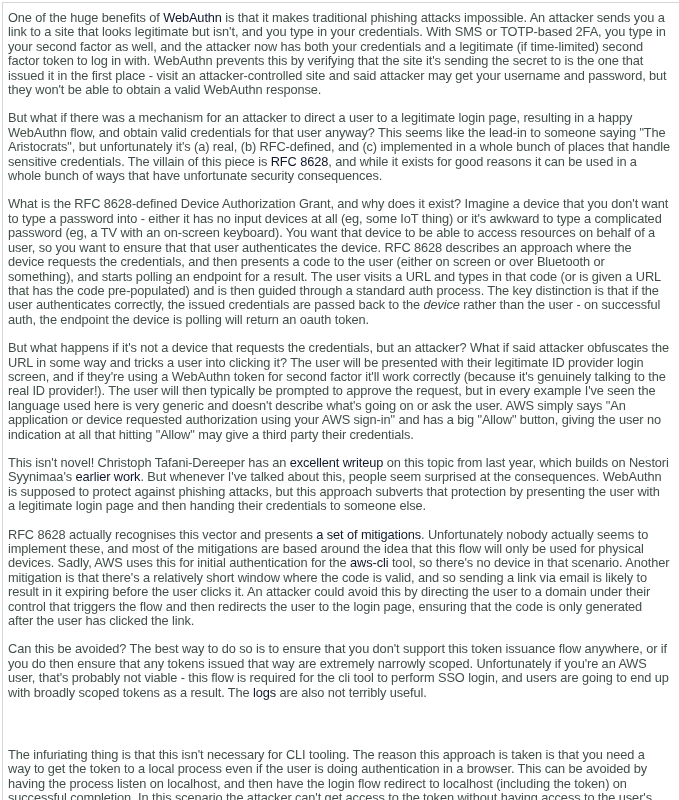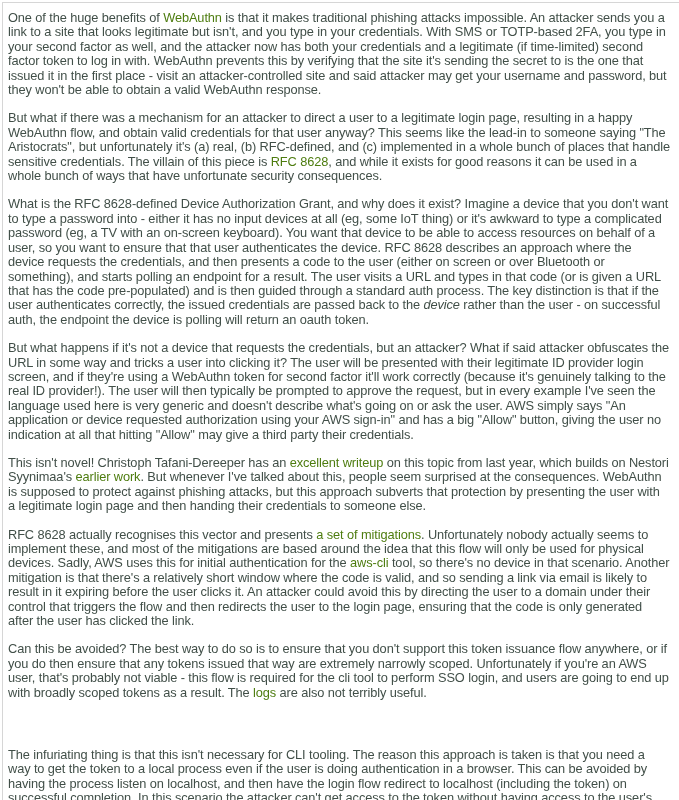--- a/index.html
+++ b/index.html
@@ -29,21 +29,21 @@
     margin: 0 0 14px 0;
     font-family: "Liberation Sans", sans-serif;
     font-size: 12.8px;
     line-height: 14.4px;
     letter-spacing: -0.1px;
     color: #414f48;
     text-align: left;
   }
   .entry p:last-child { margin-bottom: 0; margin-top: 48px; }
   a.lnk {
-    color: #4d7c0f;
+    color: #0f172a;
     text-decoration: none;
     cursor: pointer;
   }
   em.emph { font-style: italic; }
 </style>
 </head>
 <body>
 
 <div class="page">
   <article class="entry" id="article">

